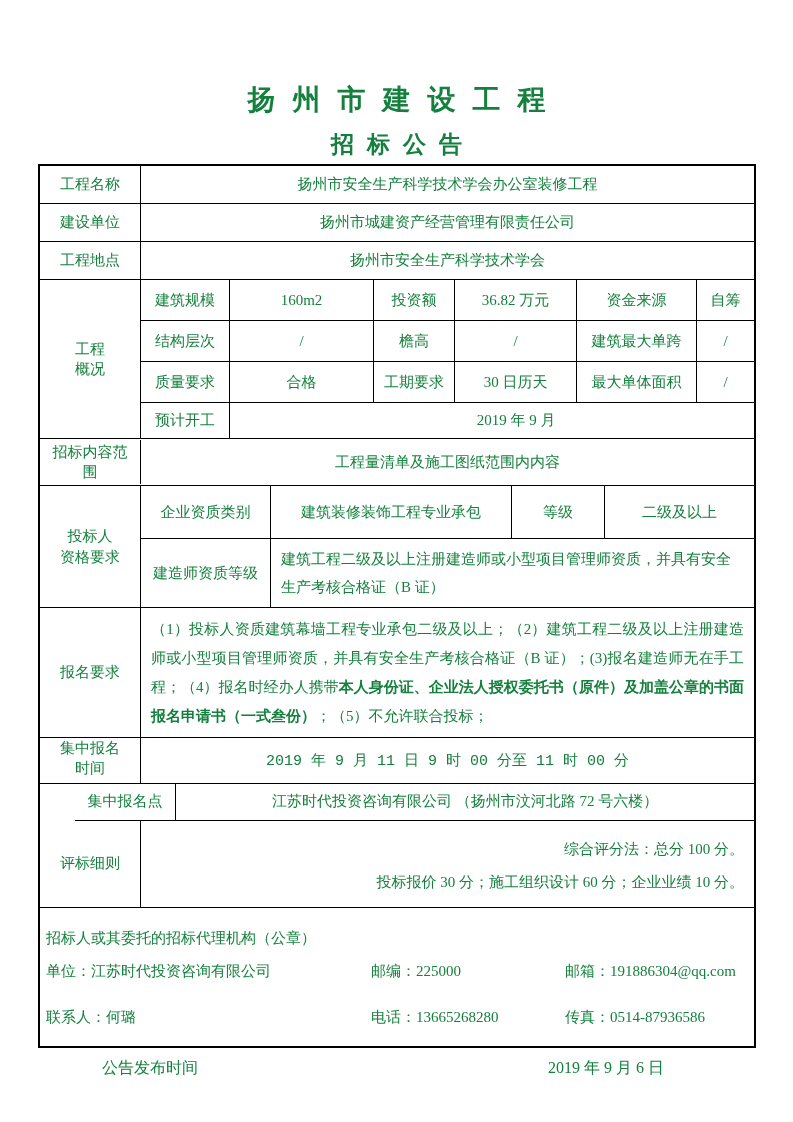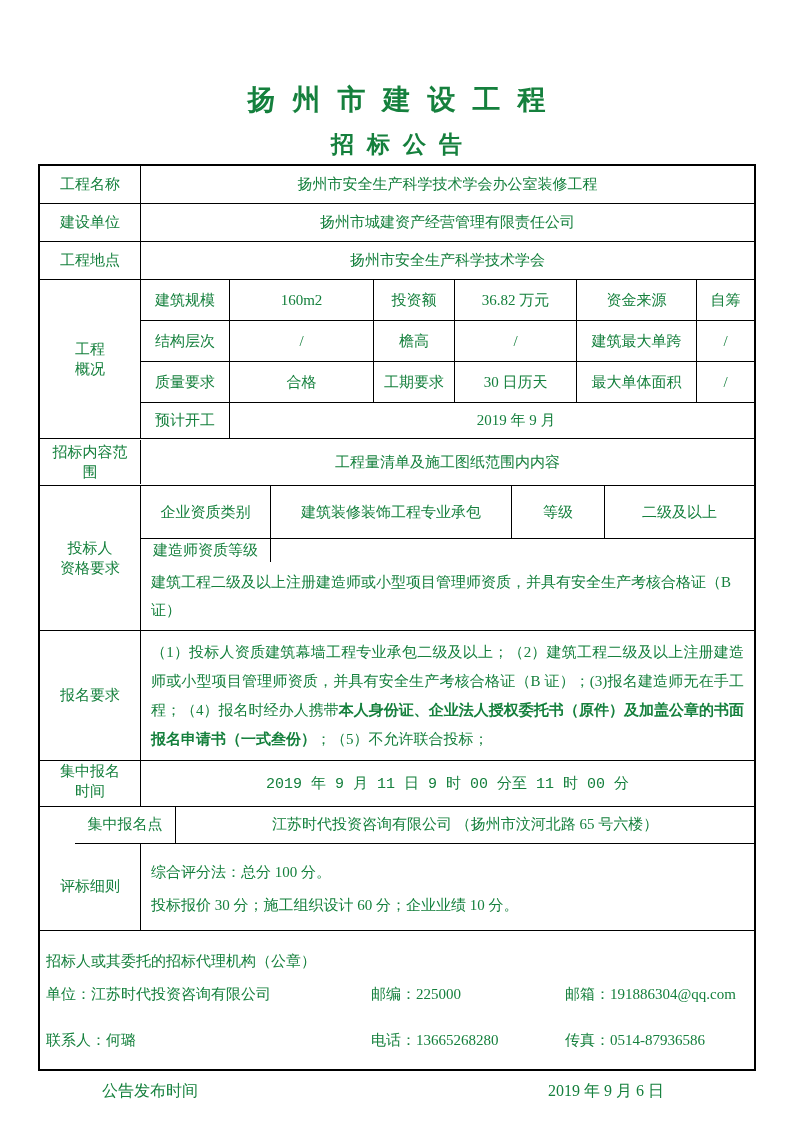--- a/index.html
+++ b/index.html
@@ -48,21 +48,21 @@
   .wo3 { width:81px;  flex:none; }
   .wo4 { width:122px; flex:none; }
   .wo5 { width:120px; flex:none; }
   .grow { flex:1; }
   
   .wq1 { width:130px; flex:none; }
   .wq2 { width:241px; flex:none;text-align:center; }
   .wq3 { width:93px;  flex:none; }
 
   .h37 { min-height:37px; } .h40 { min-height:40px; } .h35 { min-height:35px;gap:48px; }
-  .h46 { min-height:46px;align-items:center; } .h52 { min-height:52px; } .h58 { min-height:58px;flex-direction:column; }
+  .h46 { min-height:46px;align-items:center; } .h52 { min-height:52px; } .h58 { min-height:58px; }
   .h120{ min-height:120px;} .h44 { min-height:44px;font-family:Liberation Mono, monospace; } .h36 { min-height:36px;margin-left:35px; }
   .h76 { min-height:76px; }
 
   .group { display:flex; border-bottom:1px solid #000; }
   .group-label {
     width:101px; flex:none;
     border-right:1px solid #000;
     display:flex; align-items:center; justify-content:center;
     text-align:center; box-sizing:border-box; padding:2px 5px;
   }
@@ -70,21 +70,21 @@
   .group-body .row:last-child { border-bottom:none; }
 
   .para {
     display:block;
     text-align:justify;
     padding:7px 10px 6px 10px;
     line-height:29px;
   }
   .bold { font-weight:bold; }
   .left-flow { display:block; padding:6px 10px; line-height:28px; text-align:left; }
-  .eval-body { display:block; padding:12px 10px 8px 10px; text-align:left; }
+  .eval-body { display:block; padding:12px 10px 8px 10px; text-align:right; }
   .eval-line { line-height:33px; }
 
   .block { box-sizing:border-box; padding:16px 10px 14px 6px; min-height:120px; }
   .agency-heading { line-height:28px; margin-bottom:4px; }
   .agency-grid {
     display:grid;
     grid-template-columns:325px 194px auto;
     row-gap:16px;
     line-height:30px;
   }
@@ -188,21 +188,21 @@
     </div>
 
     <div class="row h44">
       <div class="cell wl lbl">集中报名
 时间</div>
       <div class="cell grow">2019 年 9 月 11 日 9 时 00 分至 11 时 00 分</div>
     </div>
 
     <div class="row h36">
       <div class="cell wl lbl">集中报名点</div>
-      <div class="cell grow">江苏时代投资咨询有限公司 （扬州市汶河北路 65 号六楼）</div>
+      <div class="cell grow">江苏时代投资咨询有限公司 （扬州市汶河北路 72 号六楼）</div>
     </div>
 
     <div class="row h76">
       <div class="cell wl lbl">评标细则</div>
       <div class="cell grow eval-body">
         <div class="eval-line">综合评分法：总分 100 分。</div>
         <div class="eval-line">投标报价 30 分；施工组织设计 60 分；企业业绩 10 分。</div>
       </div>
     </div>
 

